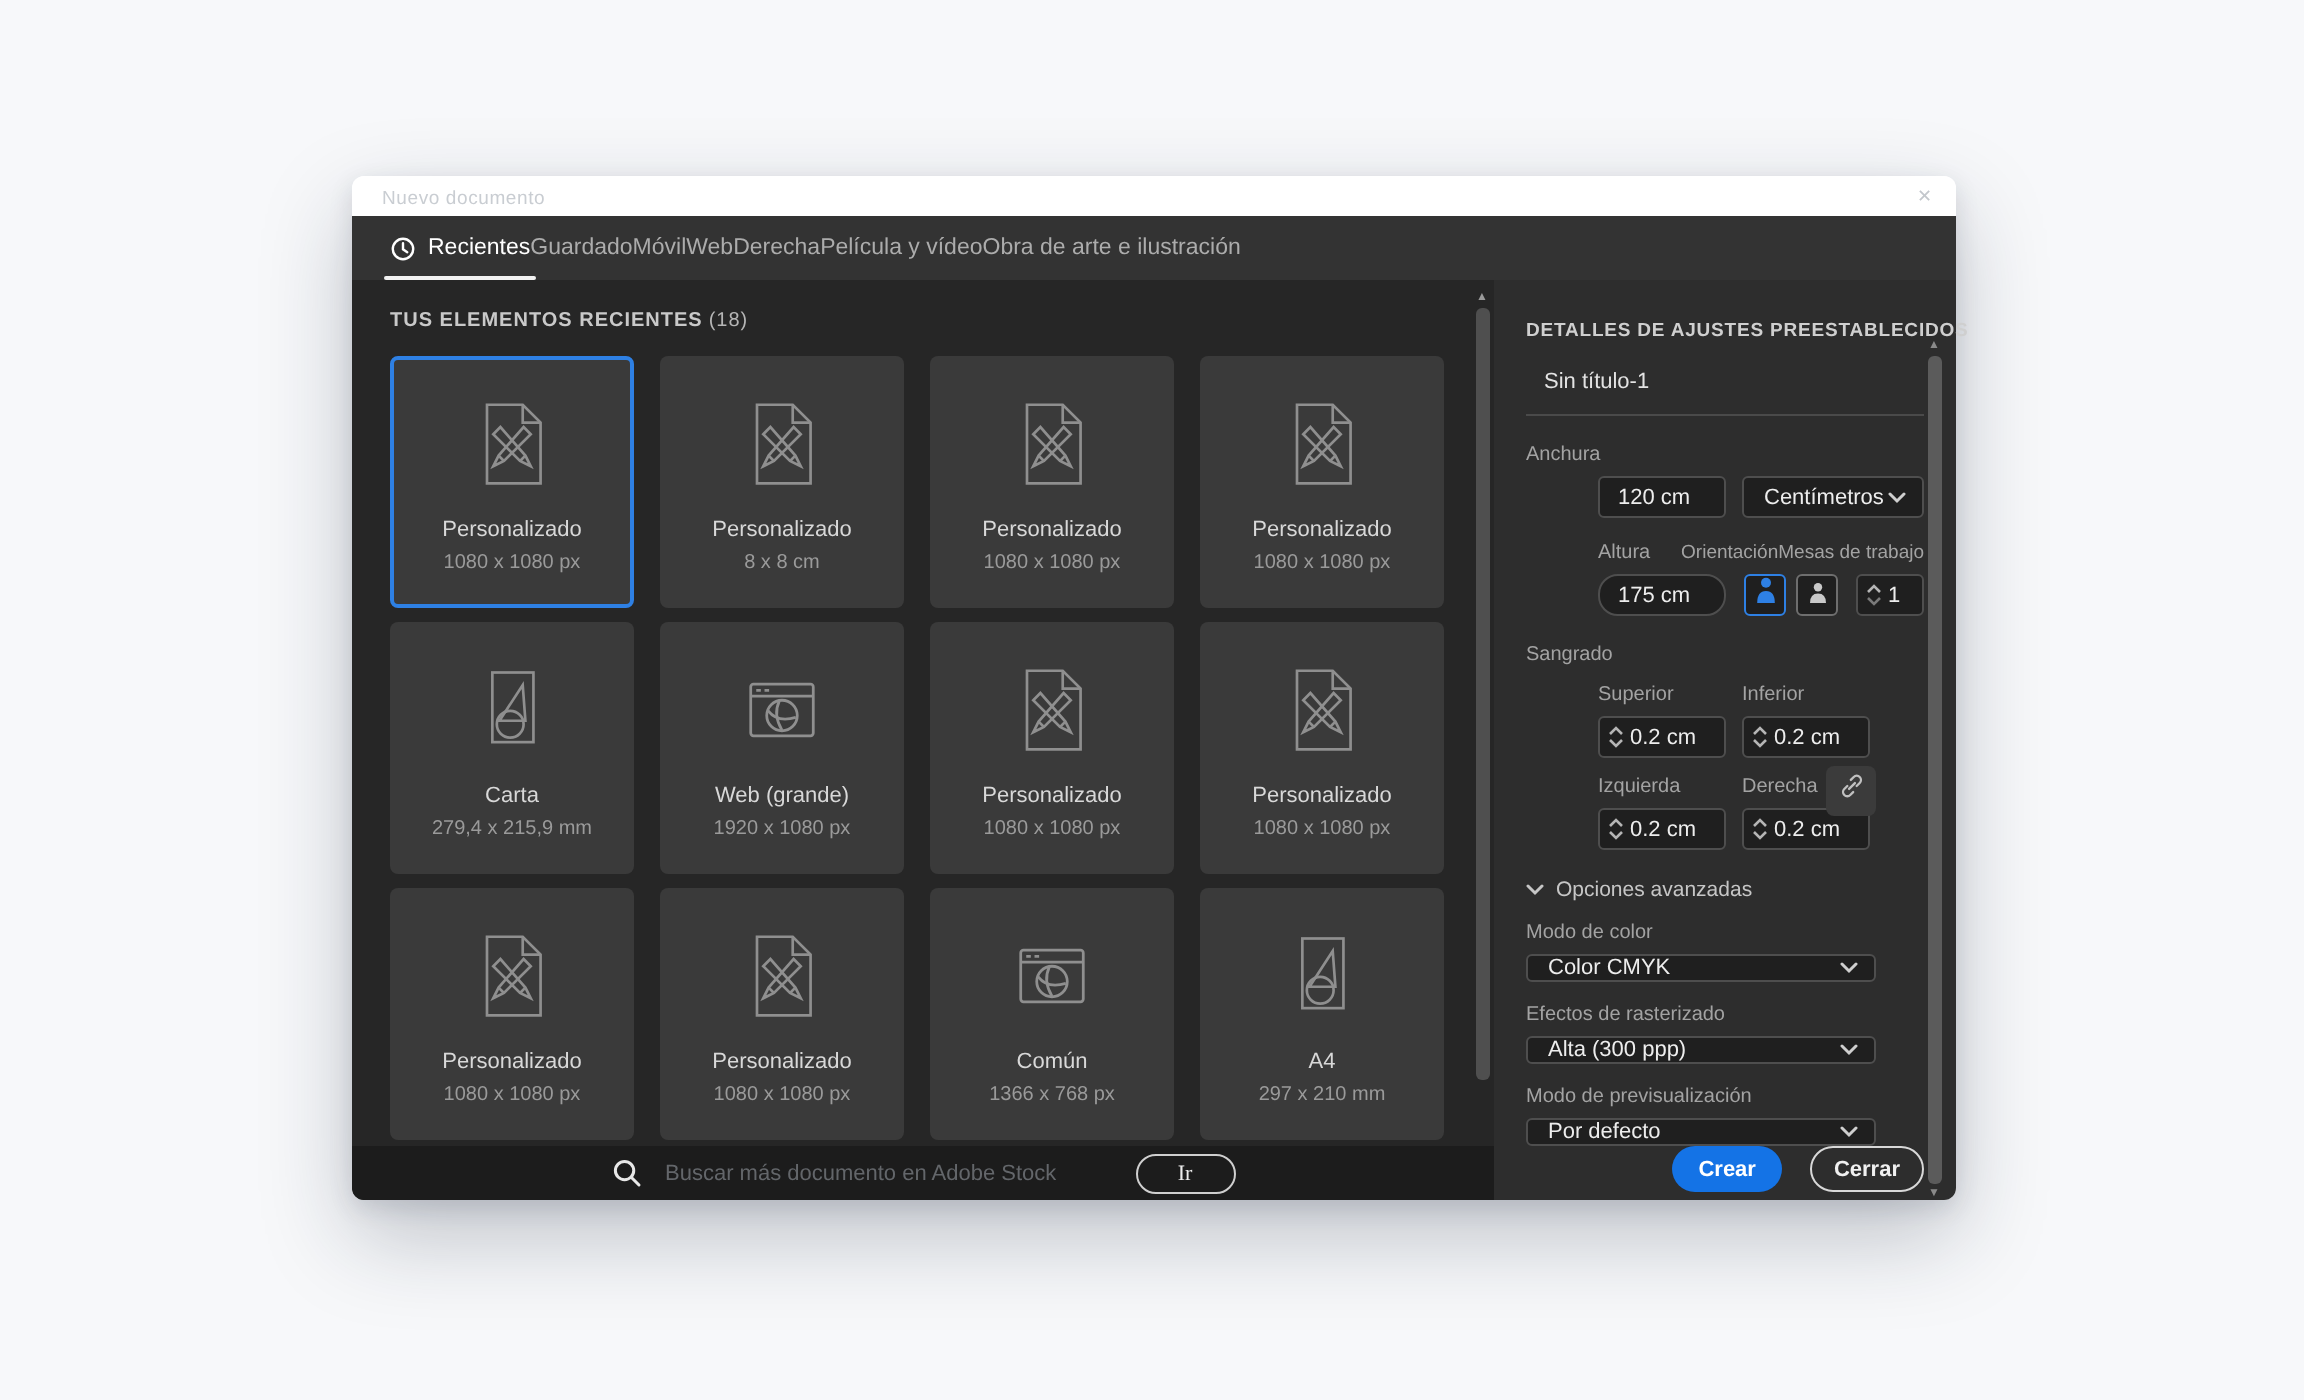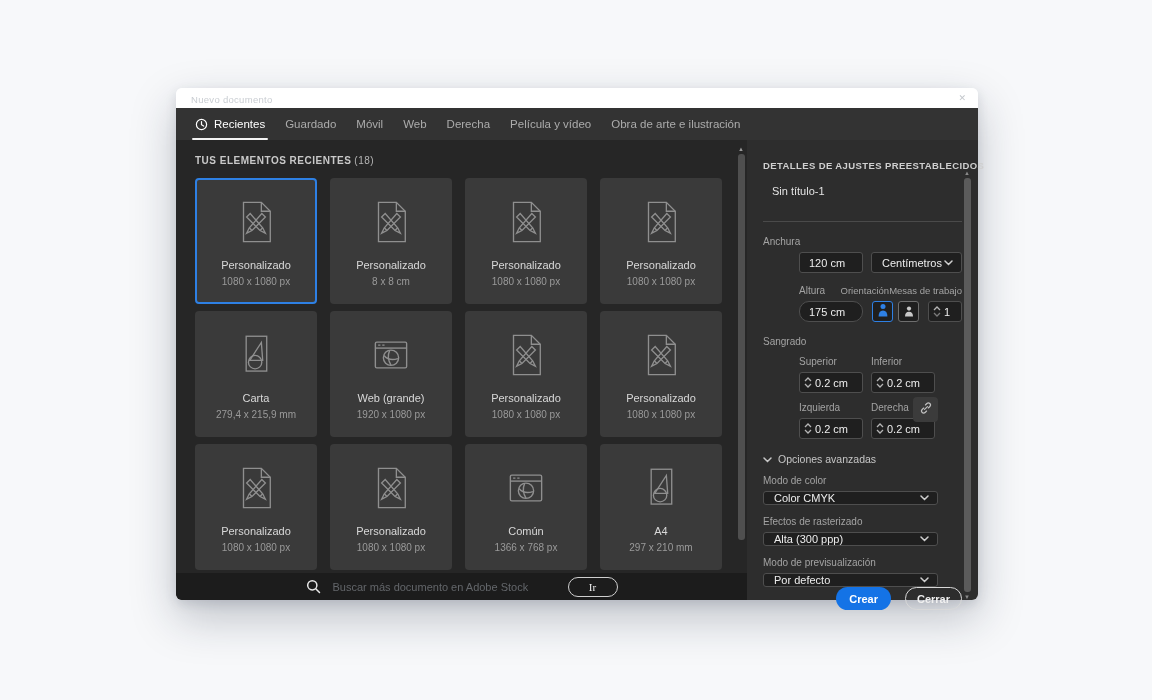--- a/index.html
+++ b/index.html
@@ -18,21 +18,21 @@
   .titlebar {
     height:20px; background:#ffffff; border-radius:6px 6px 0 0;
     display:flex; align-items:center; justify-content:space-between;
     padding:0 12px 0 15px; overflow:hidden;
   }
   .titlebar .title { font-size:9.5px; color:#c9cdd2; letter-spacing:.3px; transform:translateY(1px); }
   .titlebar .close { font-size:9px; color:#c3c7cc; }
   
   .tabbar {
     height:32px; background:#333333; display:flex; align-items:stretch;
-    padding-left:19px; gap:20px;
+    padding-left:19px; 
   }
   .tab { position:relative; display:flex; align-items:center; gap:6px;
          font-size:11.5px; color:#acacac; cursor:default; white-space:nowrap; }
   .tab .tab-icon { display:none; color:#ffffff; line-height:0; }
   .tab.active { color:#ffffff; }
   .tab.active .tab-icon { display:block; }
   .tab.active::after { content:""; position:absolute; left:-3px; right:-3px; bottom:0;
                        height:2px; background:#f2f2f2; border-radius:1px; }
   
   .main { display:flex; height:460px; }
@@ -68,21 +68,21 @@
   .search-placeholder { font-size:11px; color:#63666a; width:205px; }
   .go-btn { margin-left:30px; min-width:50px; height:20px; border:1.5px solid #cfcfcf;
             border-radius:11px; background:transparent; color:#ececec; font-size:11px;
             display:flex; align-items:center; justify-content:center;
             font-family:Liberation Serif, serif; }
   
   .panel { width:231px; background:#2d2d2d; border-bottom-right-radius:6px;
            padding:0 16px; display:flex; flex-direction:column; position:relative; }
   .panel-heading { margin-top:20px; font-size:9.5px; font-weight:bold; letter-spacing:.4px;
                    color:#cfcfcf; white-space:nowrap; }
-  .doc-name { margin-top:9px; padding:5px 2px 24px 9px; font-size:11px; color:#e3e3e3;
+  .doc-name { margin-top:9px; padding:5px 2px 10px 9px; font-size:11px; color:#e3e3e3;
               border-bottom:1px solid #4a4a4a; }
   .lbl { font-size:10px; color:#a3a3a3; white-space:nowrap; }
   .row { display:flex;padding-left:36px; }
   .fld { background:#1f1f1f; border:1px solid #4e4e4e; border-radius:3px; height:21px;
          display:flex; align-items:center; font-size:11px; color:#ededed; }
   .fld .val { padding-left:9px; }
   .select { justify-content:space-between; padding:0 8px 0 10px;text-align:right; }
   .chev-down { line-height:0; }
   .stepper { padding-left:0; }
   .step-arrows { width:15px; height:19px; display:flex; flex-direction:column;

